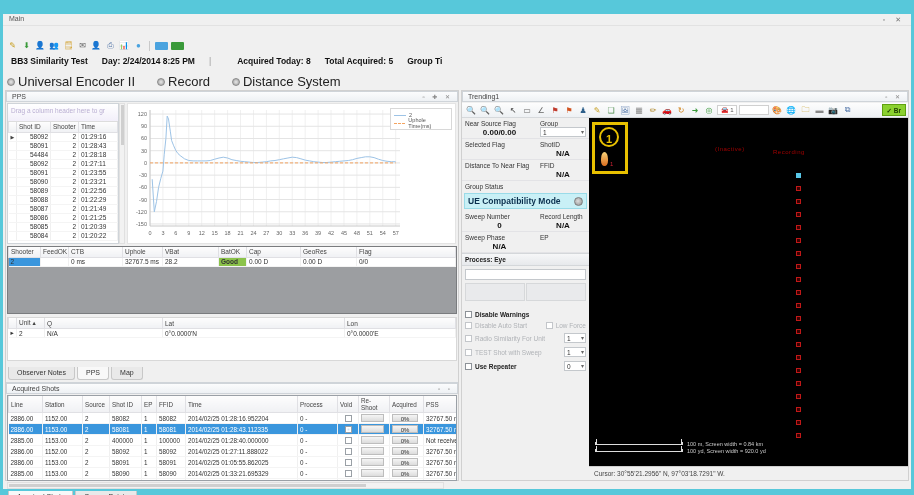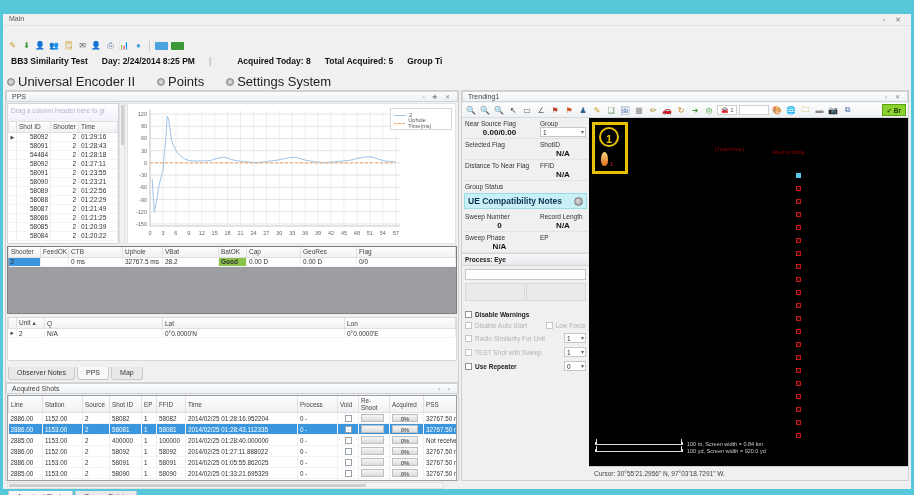--- a/index.html
+++ b/index.html
@@ -156,22 +156,22 @@
     <div id="infobar">
       <span style="margin-left:8px">BB3 Similarity Test</span>
       <span>Day: 2/24/2014 8:25 PM</span>
       <span class="sep">|</span>
       <span style="margin-left:12px">Acquired Today: 8</span>
       <span>Total Acquired: 5</span>
       <span>Group Ti</span>
     </div>
     <div id="radiorow">
         <span><span class="radio-orb"></span><span>Universal Encoder II</span></span>
-        <span><span class="radio-orb"></span><span>Points</span></span>
-        <span><span class="radio-orb"></span><span>Settings System</span></span>
+        <span><span class="radio-orb"></span><span>Record</span></span>
+        <span><span class="radio-orb"></span><span>Distance System</span></span>
       </div>
 
     <div id="left-stack">
       <div class="panel-header" id="pps-header">
         <span>PPS</span>
         <span class="pbtns">▫ ✚ ✕</span>
       </div>
 
       <div id="pps-grid">
         <div id="drag-hint">Drag a column header here to gr</div>
@@ -646,21 +646,21 @@
             </div>
           <div class="fld">
               <div class="lab">FFID</div>
             <div class="val">N/A</div>
             </div>
         </div>
         <div class="fld" style="border-bottom:none">
             <div class="lab">Group Status</div>
           </div>
         <div id="ue-bar">
-          <span>UE Compatibility Notes</span>
+          <span>UE Compatibility Mode</span>
           <span id="ue-orb"></span>
         </div>
         <div class="fld-grid">
           <div class="fld">
               <div class="lab">Sweep Number</div>
             <div class="val">0</div>
             </div>
           <div class="fld">
               <div class="lab">Record Length</div>
             <div class="val">N/A</div>

